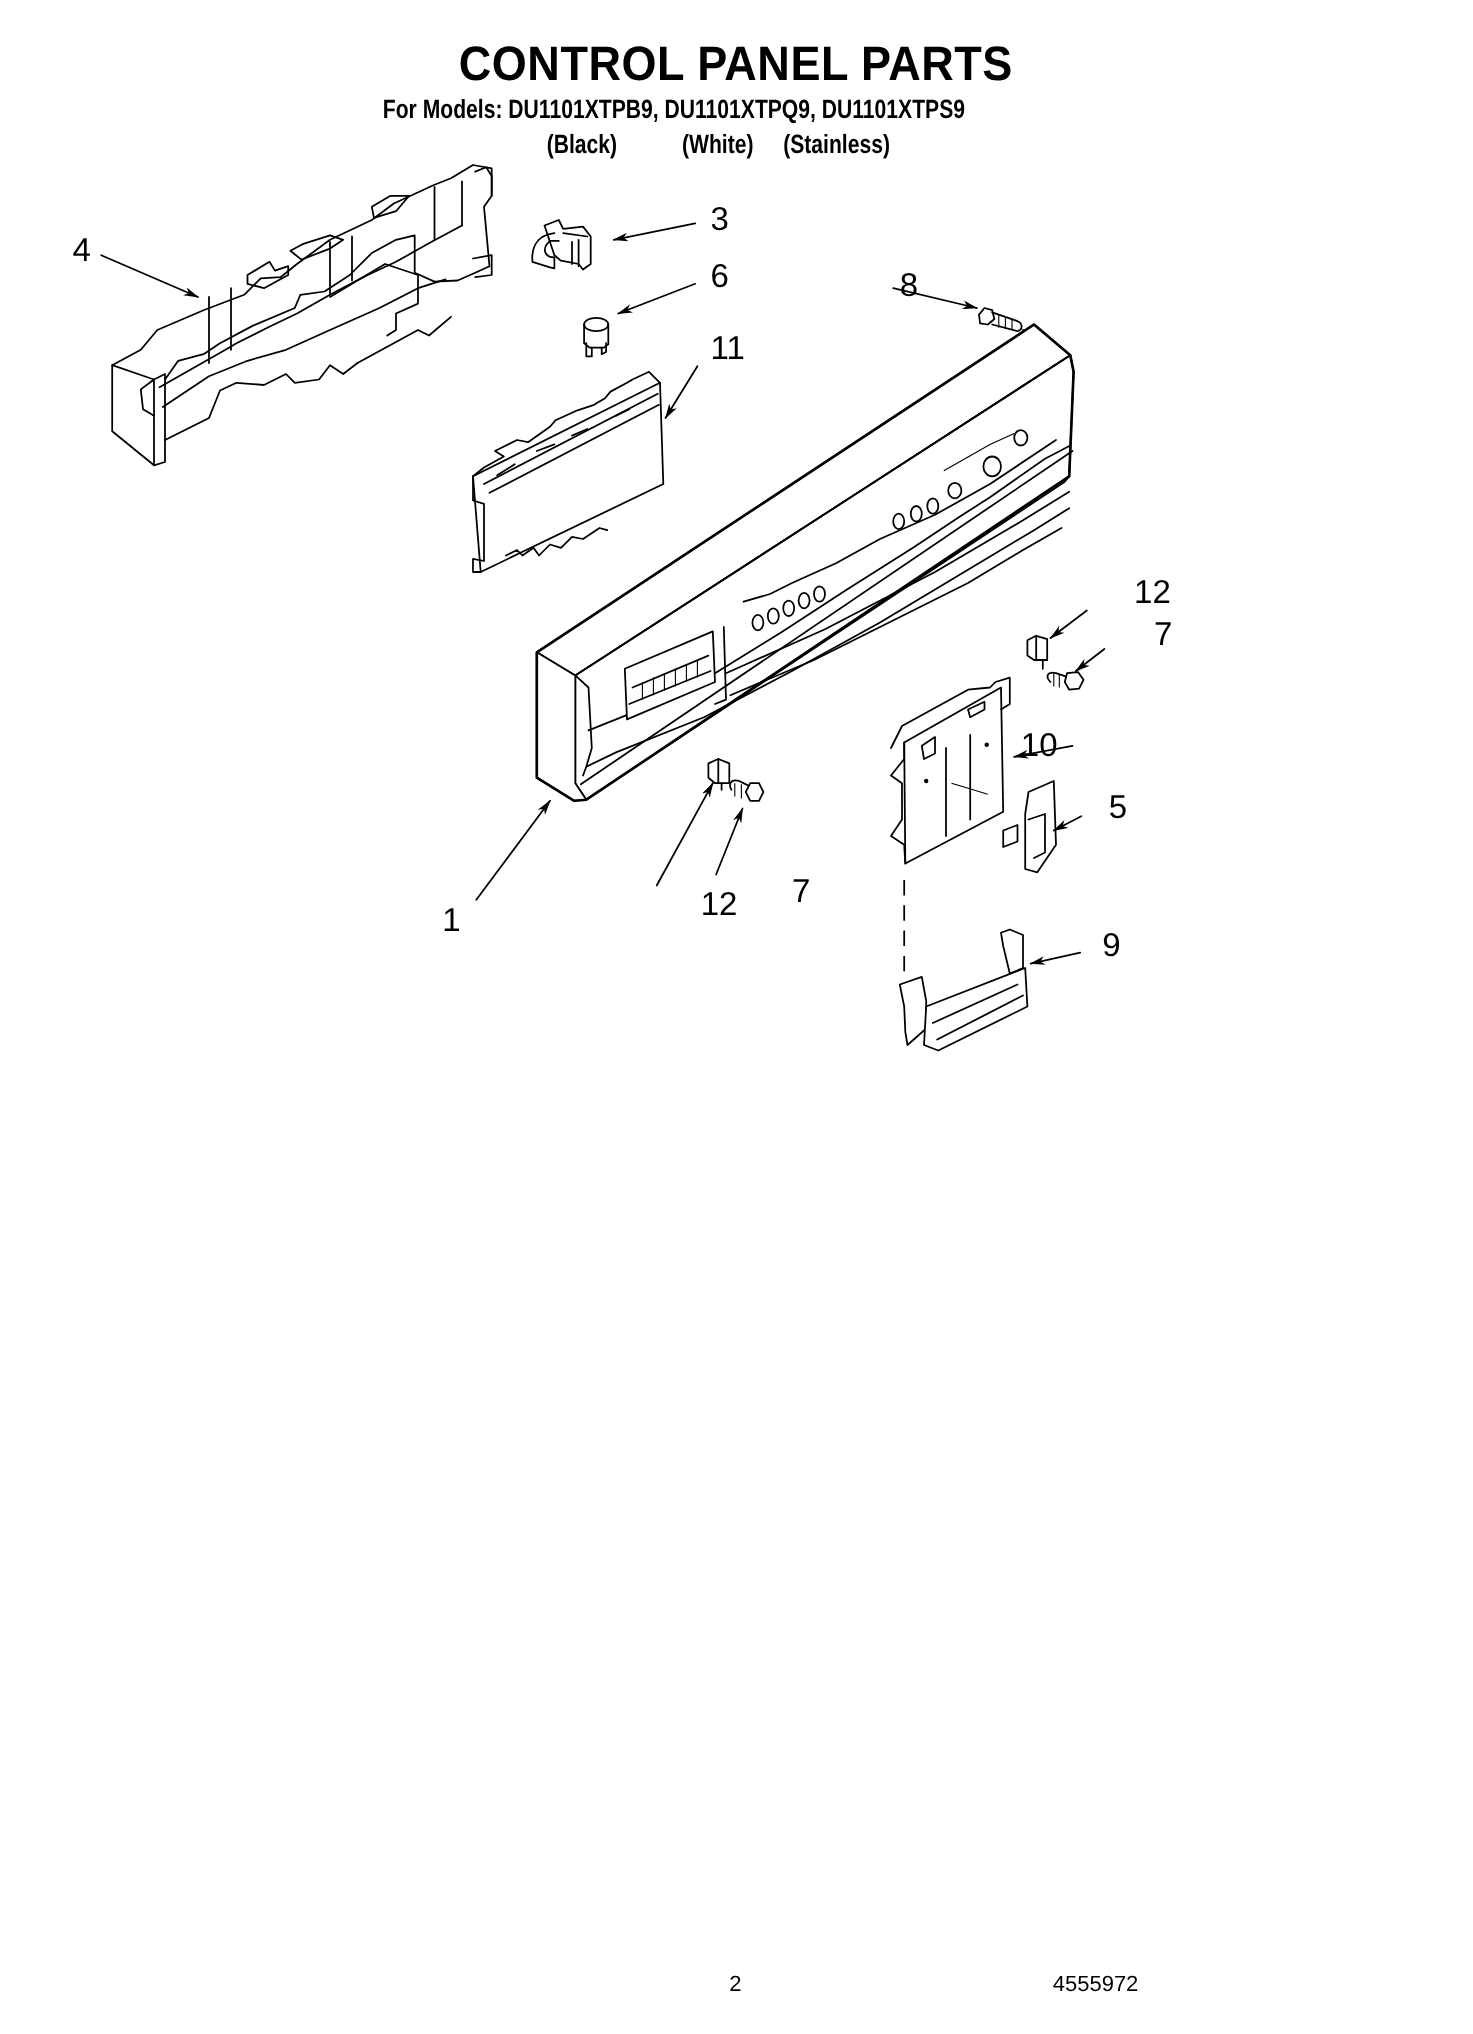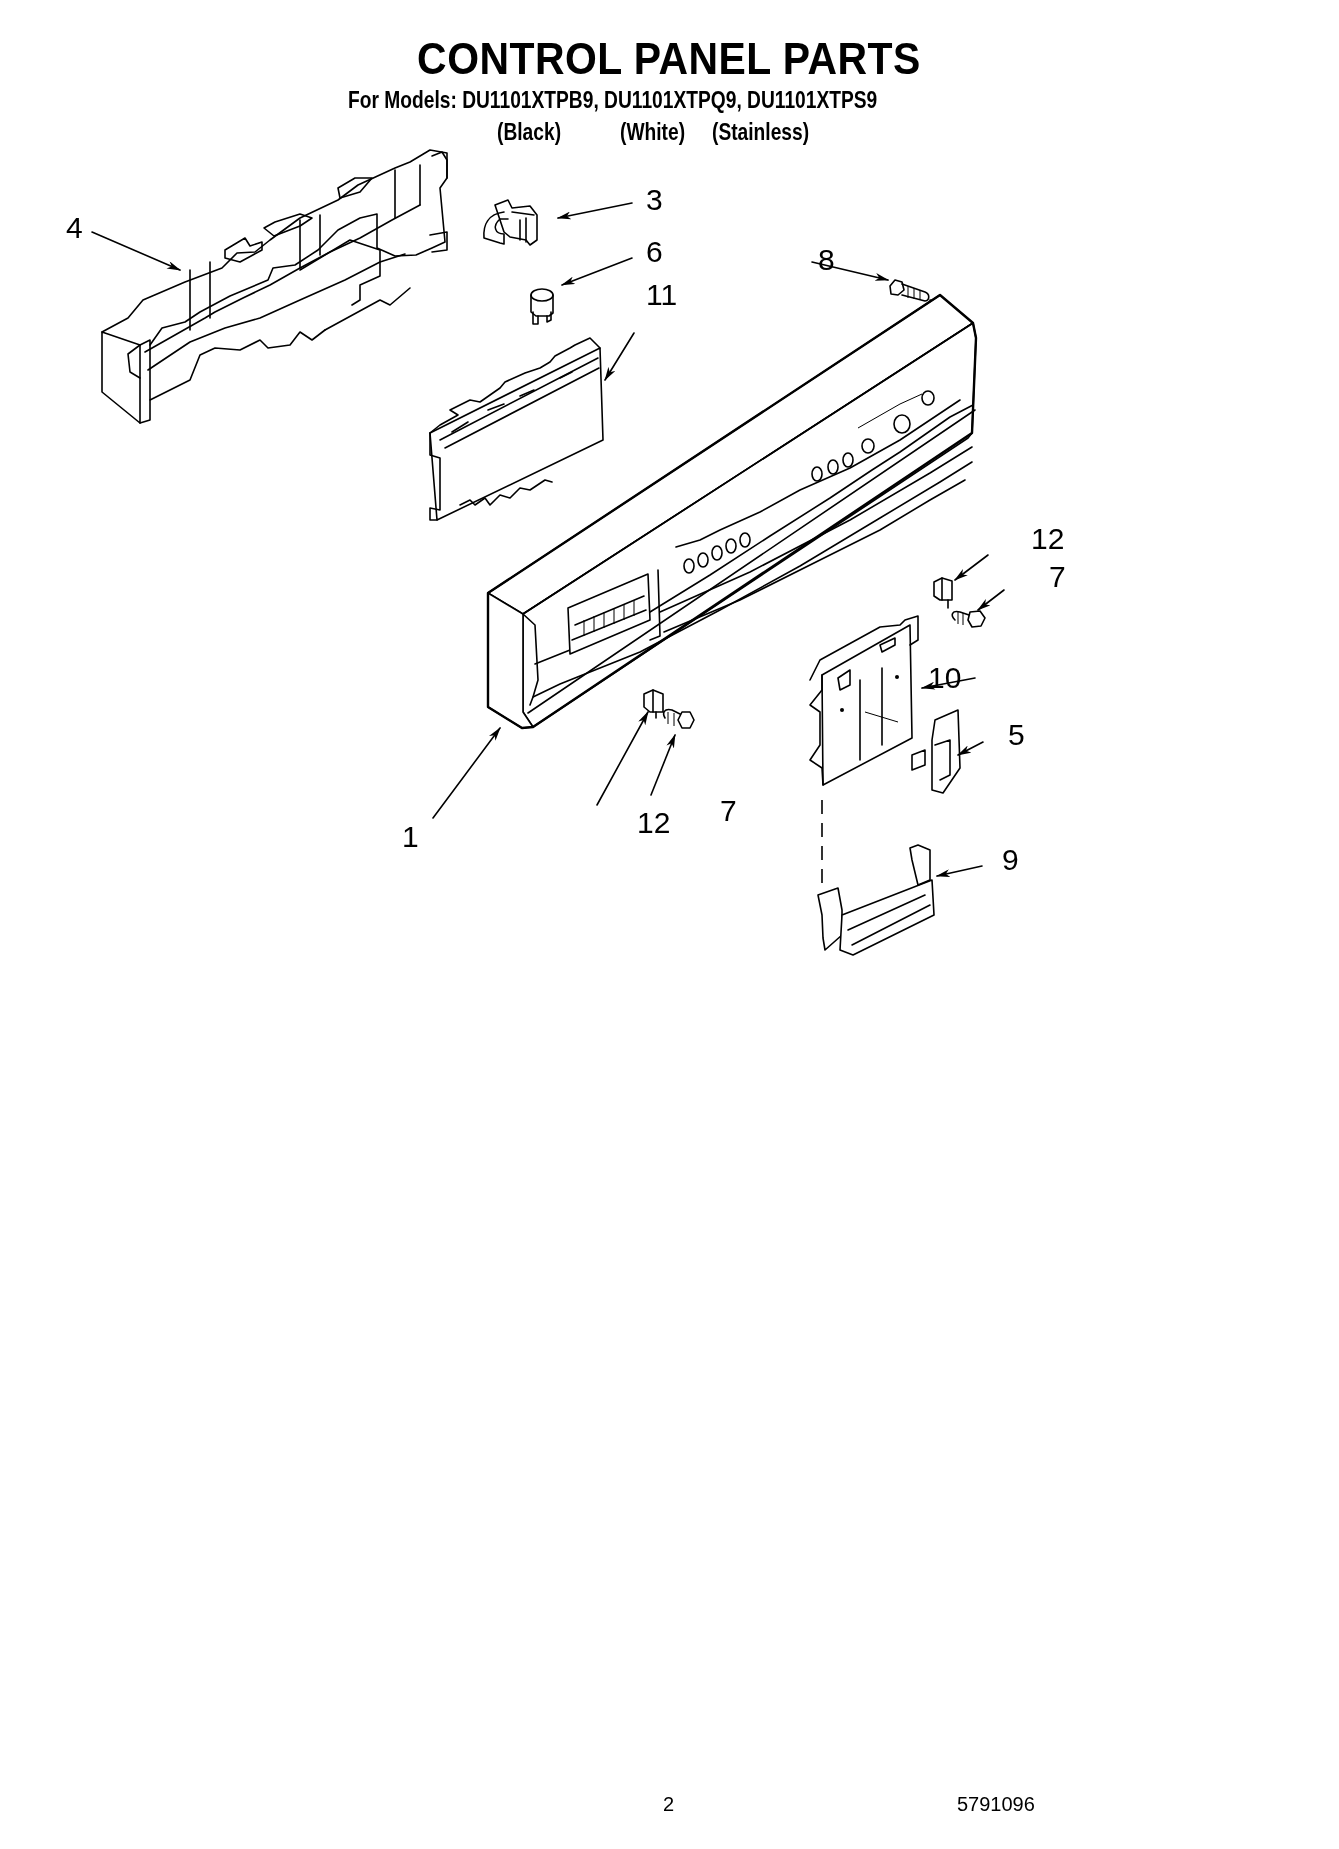--- a/index.html
+++ b/index.html
@@ -182,18 +182,18 @@
 <div class="callout" style="left:402px; top:822px">1</div>
 <div class="callout" style="left:646px; top:185px">3</div>
 <div class="callout" style="left:66px; top:213px">4</div>
 <div class="callout" style="left:1008px; top:720px">5</div>
 <div class="callout" style="left:646px; top:237px">6</div>
 <div class="callout" style="left:1049px; top:562px">7</div>
 <div class="callout" style="left:720px; top:796px">7</div>
 <div class="callout" style="left:818px; top:245px">8</div>
 <div class="callout" style="left:1002px; top:845px">9</div>
 <div class="callout" style="left:928px; top:663px">10</div>
-<div class="callout" style="left:646px; top:280px">11</div>
+<div class="callout" style="left:646px; top:302px">11</div>
 <div class="callout" style="left:1031px; top:524px">12</div>
 <div class="callout" style="left:637px; top:808px">12</div>
 
 <div class="footer" style="left:663px">2</div>
-<div class="footer" style="left:957px">5791096</div>
+<div class="footer" style="left:957px">4555972</div>
 
 </body></html>

